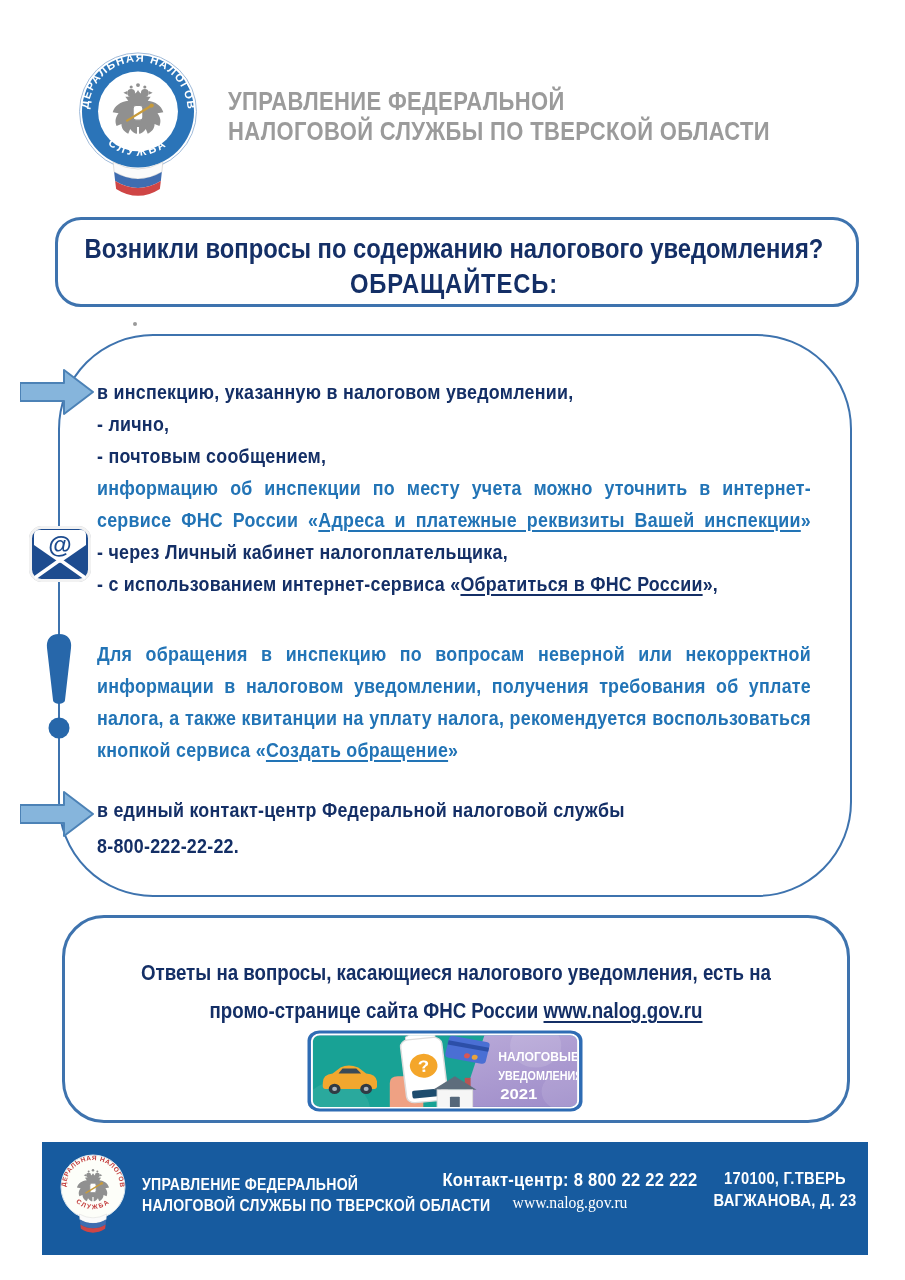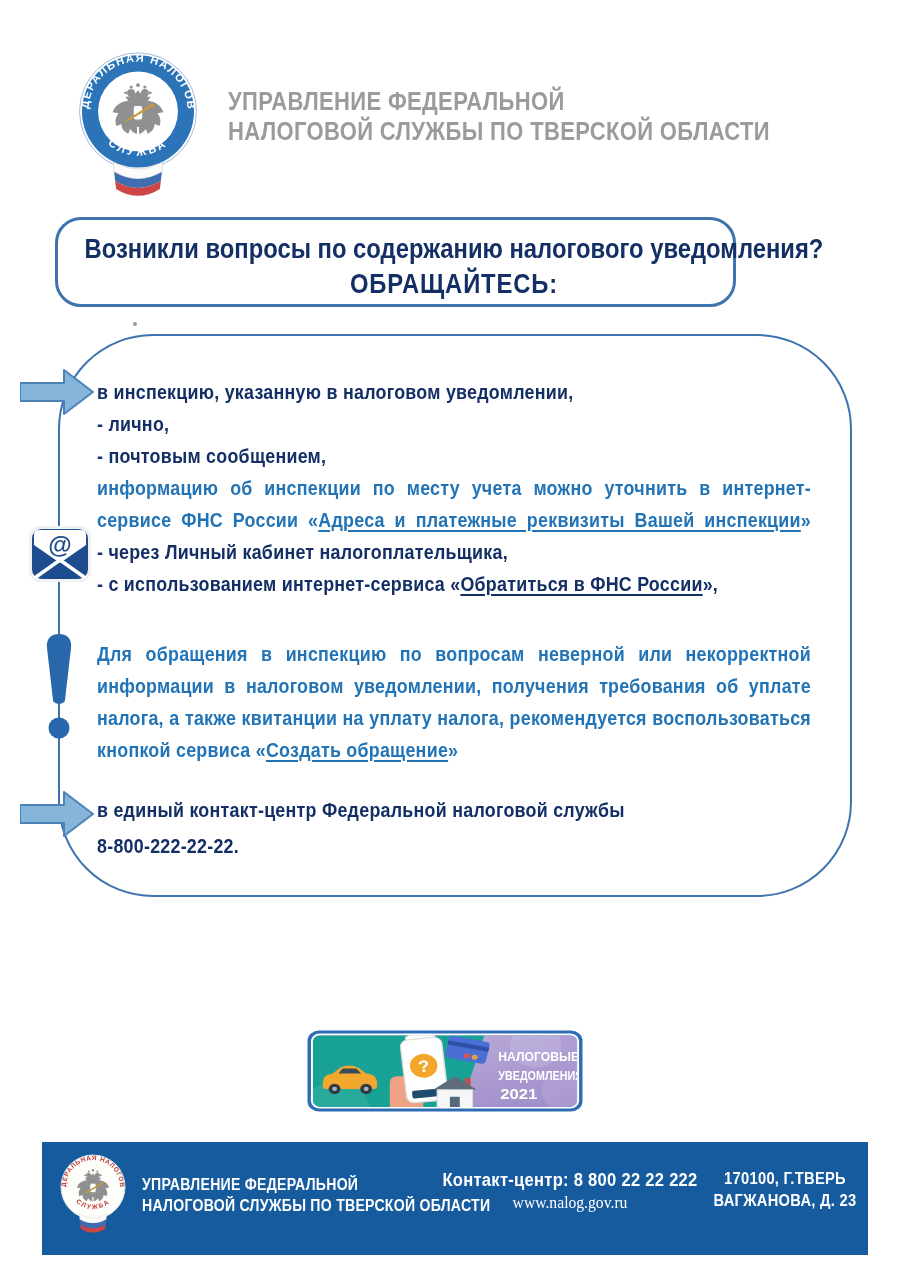--- a/index.html
+++ b/index.html
@@ -6,21 +6,21 @@
   #page{position:relative;width:905px;height:1280px;background:#ffffff;overflow:hidden;
         font-family:"Liberation Sans",sans-serif;}
 
   
   .emblem-top{position:absolute;left:72px;top:50px;width:132px;height:152px;}
   .org-header{position:absolute;left:228px;top:86px;color:#9b9b9b;font-weight:700;
               font-size:25px;line-height:30px;letter-spacing:0.4px;
               transform:scaleX(0.88);transform-origin:left top;white-space:nowrap;}
 
   
-  .title-box{position:absolute;left:55px;top:217px;width:681px;height:90px;
+  .title-box{position:absolute;left:55px;top:217px;width:804px;height:90px;
              border:3px solid #3e73ae;border-radius:26px;box-sizing:border-box;}
   .title-inner{position:absolute;left:-72px;top:11px;width:936px;text-align:center;
                transform:scaleX(0.85);transform-origin:center top;color:#142f66;font-weight:700;}
   .title-l1{font-size:28px;line-height:36px;}
   .title-l2{font-size:28px;line-height:34px;letter-spacing:1px;}
 
   .dot-artifact{position:absolute;left:133px;top:322px;width:4px;height:4px;border-radius:50%;
                 background:#9a9a9a;}
 
   
@@ -152,20 +152,26 @@
 
   <svg class="icon-abs" style="left:44px;top:632px" width="30" height="110" viewBox="0 0 30 110">
     <path d="M15,2 C24,2 28,8 27,16 L21,68 C20.6,73 9.4,73 9,68 L3,16 C2,8 6,2 15,2 Z" fill="#2767aa"></path>
     <circle cx="15" cy="96" r="10.5" fill="#2767aa"></circle>
   </svg>
 
   <svg class="icon-abs" style="left:20px;top:790px" width="75" height="48" viewBox="0 0 75 48">
       <use href="#arrow"></use>
     </svg>
 
+  <div class="answers-box">
+    <div class="answers-text">
+      <div>Ответы на вопросы, касающиеся налогового уведомления, есть на</div>
+      <div><span>промо-странице сайта ФНС России </span><a class="doc-link">www.nalog.gov.ru</a></div>
+    </div>
+  </div>
 
   <svg class="banner" viewBox="0 0 280 96" preserveAspectRatio="none">
     <defs>
       <linearGradient id="lav" x1="0" y1="0" x2="1" y2="1">
         <stop offset="0" stop-color="#c3b4de"></stop>
           <stop offset="1" stop-color="#9e8cc9"></stop>
       </linearGradient>
       <clipPath id="bclip">
           <rect x="6" y="6" width="268" height="84" rx="7"></rect>
         </clipPath>

